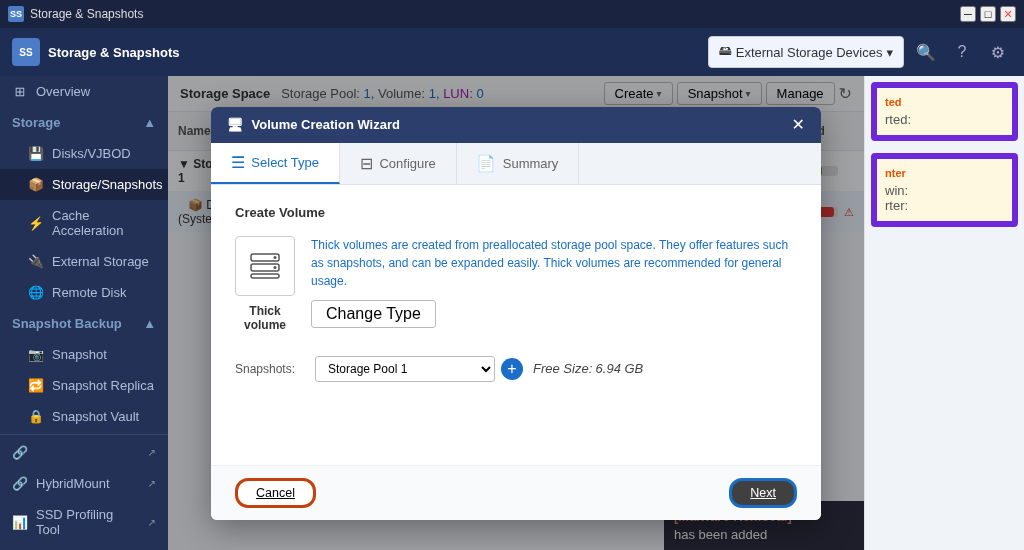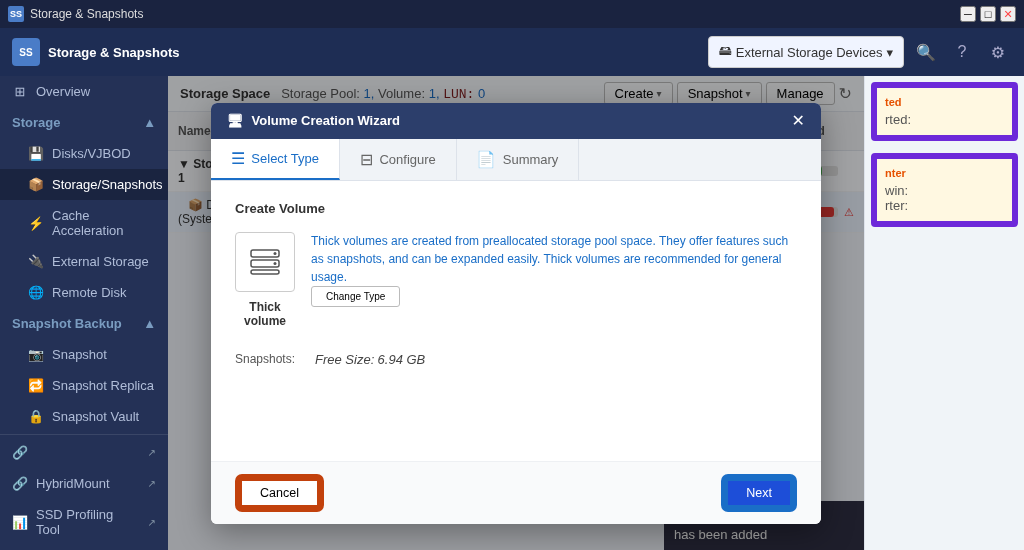--- a/index.html
+++ b/index.html
@@ -196,28 +196,28 @@
     .volume-icon {
       width: 60px; height: 60px;
       border: 1px solid #ccc;
       border-radius: 4px;
       display: flex; align-items: center; justify-content: center;
       font-size: 28px;
       color: #555;
       flex-shrink: 0;
     }
     .volume-type-label { font-size: 12px; font-weight: 600; color: #333; margin-top: 4px; text-align: center; }
-    .volume-desc { font-size: 12px; color: #1a6ec7; line-height: 1.5; flex: 1; }
+    .volume-desc { font-size: 12px; color: #1a6ec7; line-height: 1.5; flex: 1; margin-bottom: 10px; }
     .change-type-btn {
       border: 1px solid #bbb;
       background: white;
       padding: 4px 14px;
       border-radius: 3px;
       cursor: pointer;
-      font-size: 10px;
+      font-size: 16px;
     }
 
     
     .location-row {
       display: flex;
       align-items: center;
       gap: 10px;
       margin-top: 24px;
     }
     .location-label { font-size: 12px; color: #555; min-width: 70px; }
@@ -245,28 +245,29 @@
 
     
     .modal-footer {
       padding: 12px 24px;
       display: flex;
       justify-content: space-between;
       border-top: 1px solid #eef0f3;
       background: #f9fafb;
     }
     .footer-btn {
-      border: 7px solid #c2410c;
+      border: 3px solid #c2410c;
       background: white;
       padding: 5px 18px;
-      border-radius: 7px;
+      border-radius: 13px;
       cursor: pointer;
       font-size: 12.5px;
-    }
-    .footer-btn.primary { background: #1d4ed8; color: white; border-color: #1a6ec7; }
+      text-decoration: underline;
+    }
+    .footer-btn.primary { background: #404040; color: white; border-color: #1a6ec7; }
 
     
     .right-panel {
       width: 160px;
       background: #f0f4f8;
       border-left: 1px solid #dde2ea;
       overflow: hidden;
       flex-shrink: 0;
       display: flex;
       flex-direction: column;
@@ -396,21 +397,21 @@
   <div class="content">
 
     <div class="storage-header">
       <div>
         <span style="font-weight:600;color:#333;">Storage Space</span>
         &nbsp;
         <span style="color:#555;">Storage Pool:</span>
         <span style="color:#1a6ec7;"> 1, </span>
         <span style="color:#555;">Volume:</span>
         <span style="color:#1a6ec7;"> 1, </span>
-        <span style="color:#7f1d1d;font-family:Liberation Mono, monospace;">LUN:</span>
+        <span style="color:#a21caf;">LUN:</span>
         <span style="color:#1a6ec7;"> 0</span>
       </div>
       <div class="action-btns">
         <button class="action-btn">
           <span>Create</span>
           <span class="arrow">▾</span>
         </button>
         <button class="action-btn">
           <span>Snapshot</span>
           <span class="arrow">▾</span>
@@ -513,20 +514,26 @@
               <div class="volume-type-label">Thick volume</div>
             </div>
             <div>
               <div class="volume-desc">Thick volumes are created from preallocated storage pool space. They offer features such as snapshots, and can be expanded easily. Thick volumes are recommended for general usage.</div>
               <button class="change-type-btn">Change Type</button>
             </div>
           </div>
 
           <div class="location-row">
             <span class="location-label">Snapshots:</span>
+            <div class="location-select-wrap">
+              <select class="location-select">
+                <option>Storage Pool 1</option>
+              </select>
+              <button class="add-btn">+</button>
+            </div>
             <span class="free-size">
               <span>Free Size:</span>
               <span>6.94 GB</span>
             </span>
           </div>
         </div>
 
         <div class="modal-footer">
           <button class="footer-btn">Cancel</button>
           <button class="footer-btn primary">Next</button>

